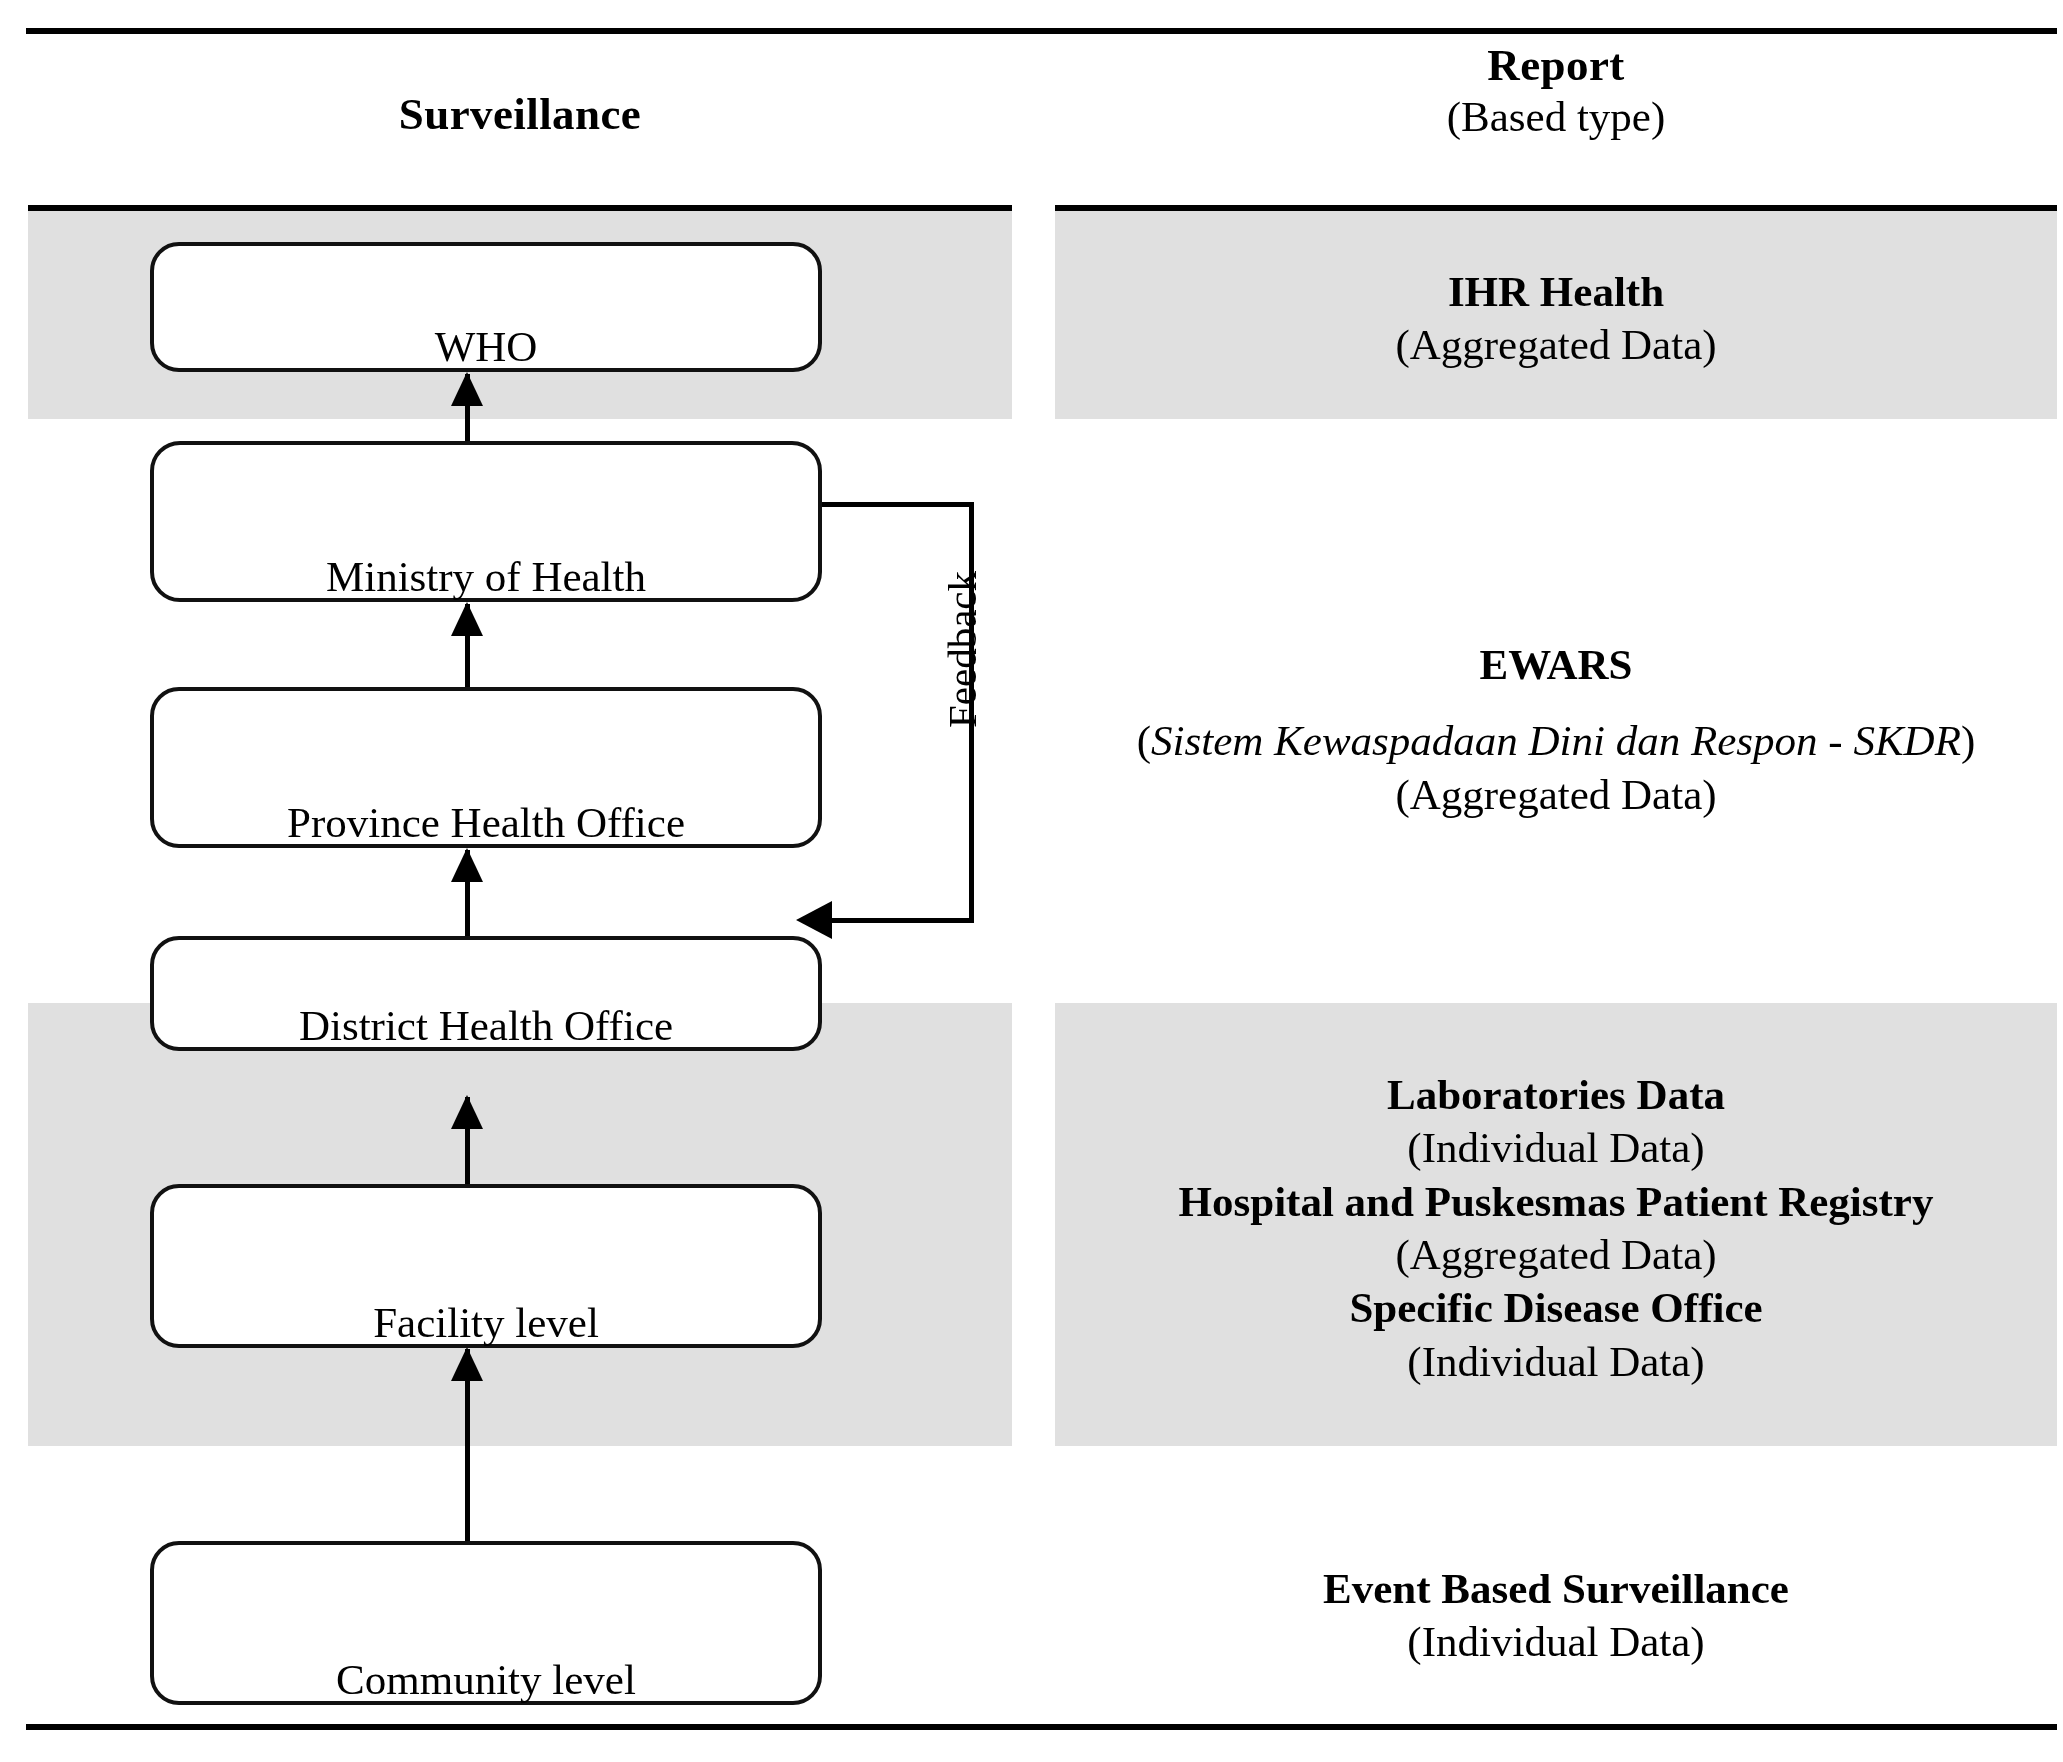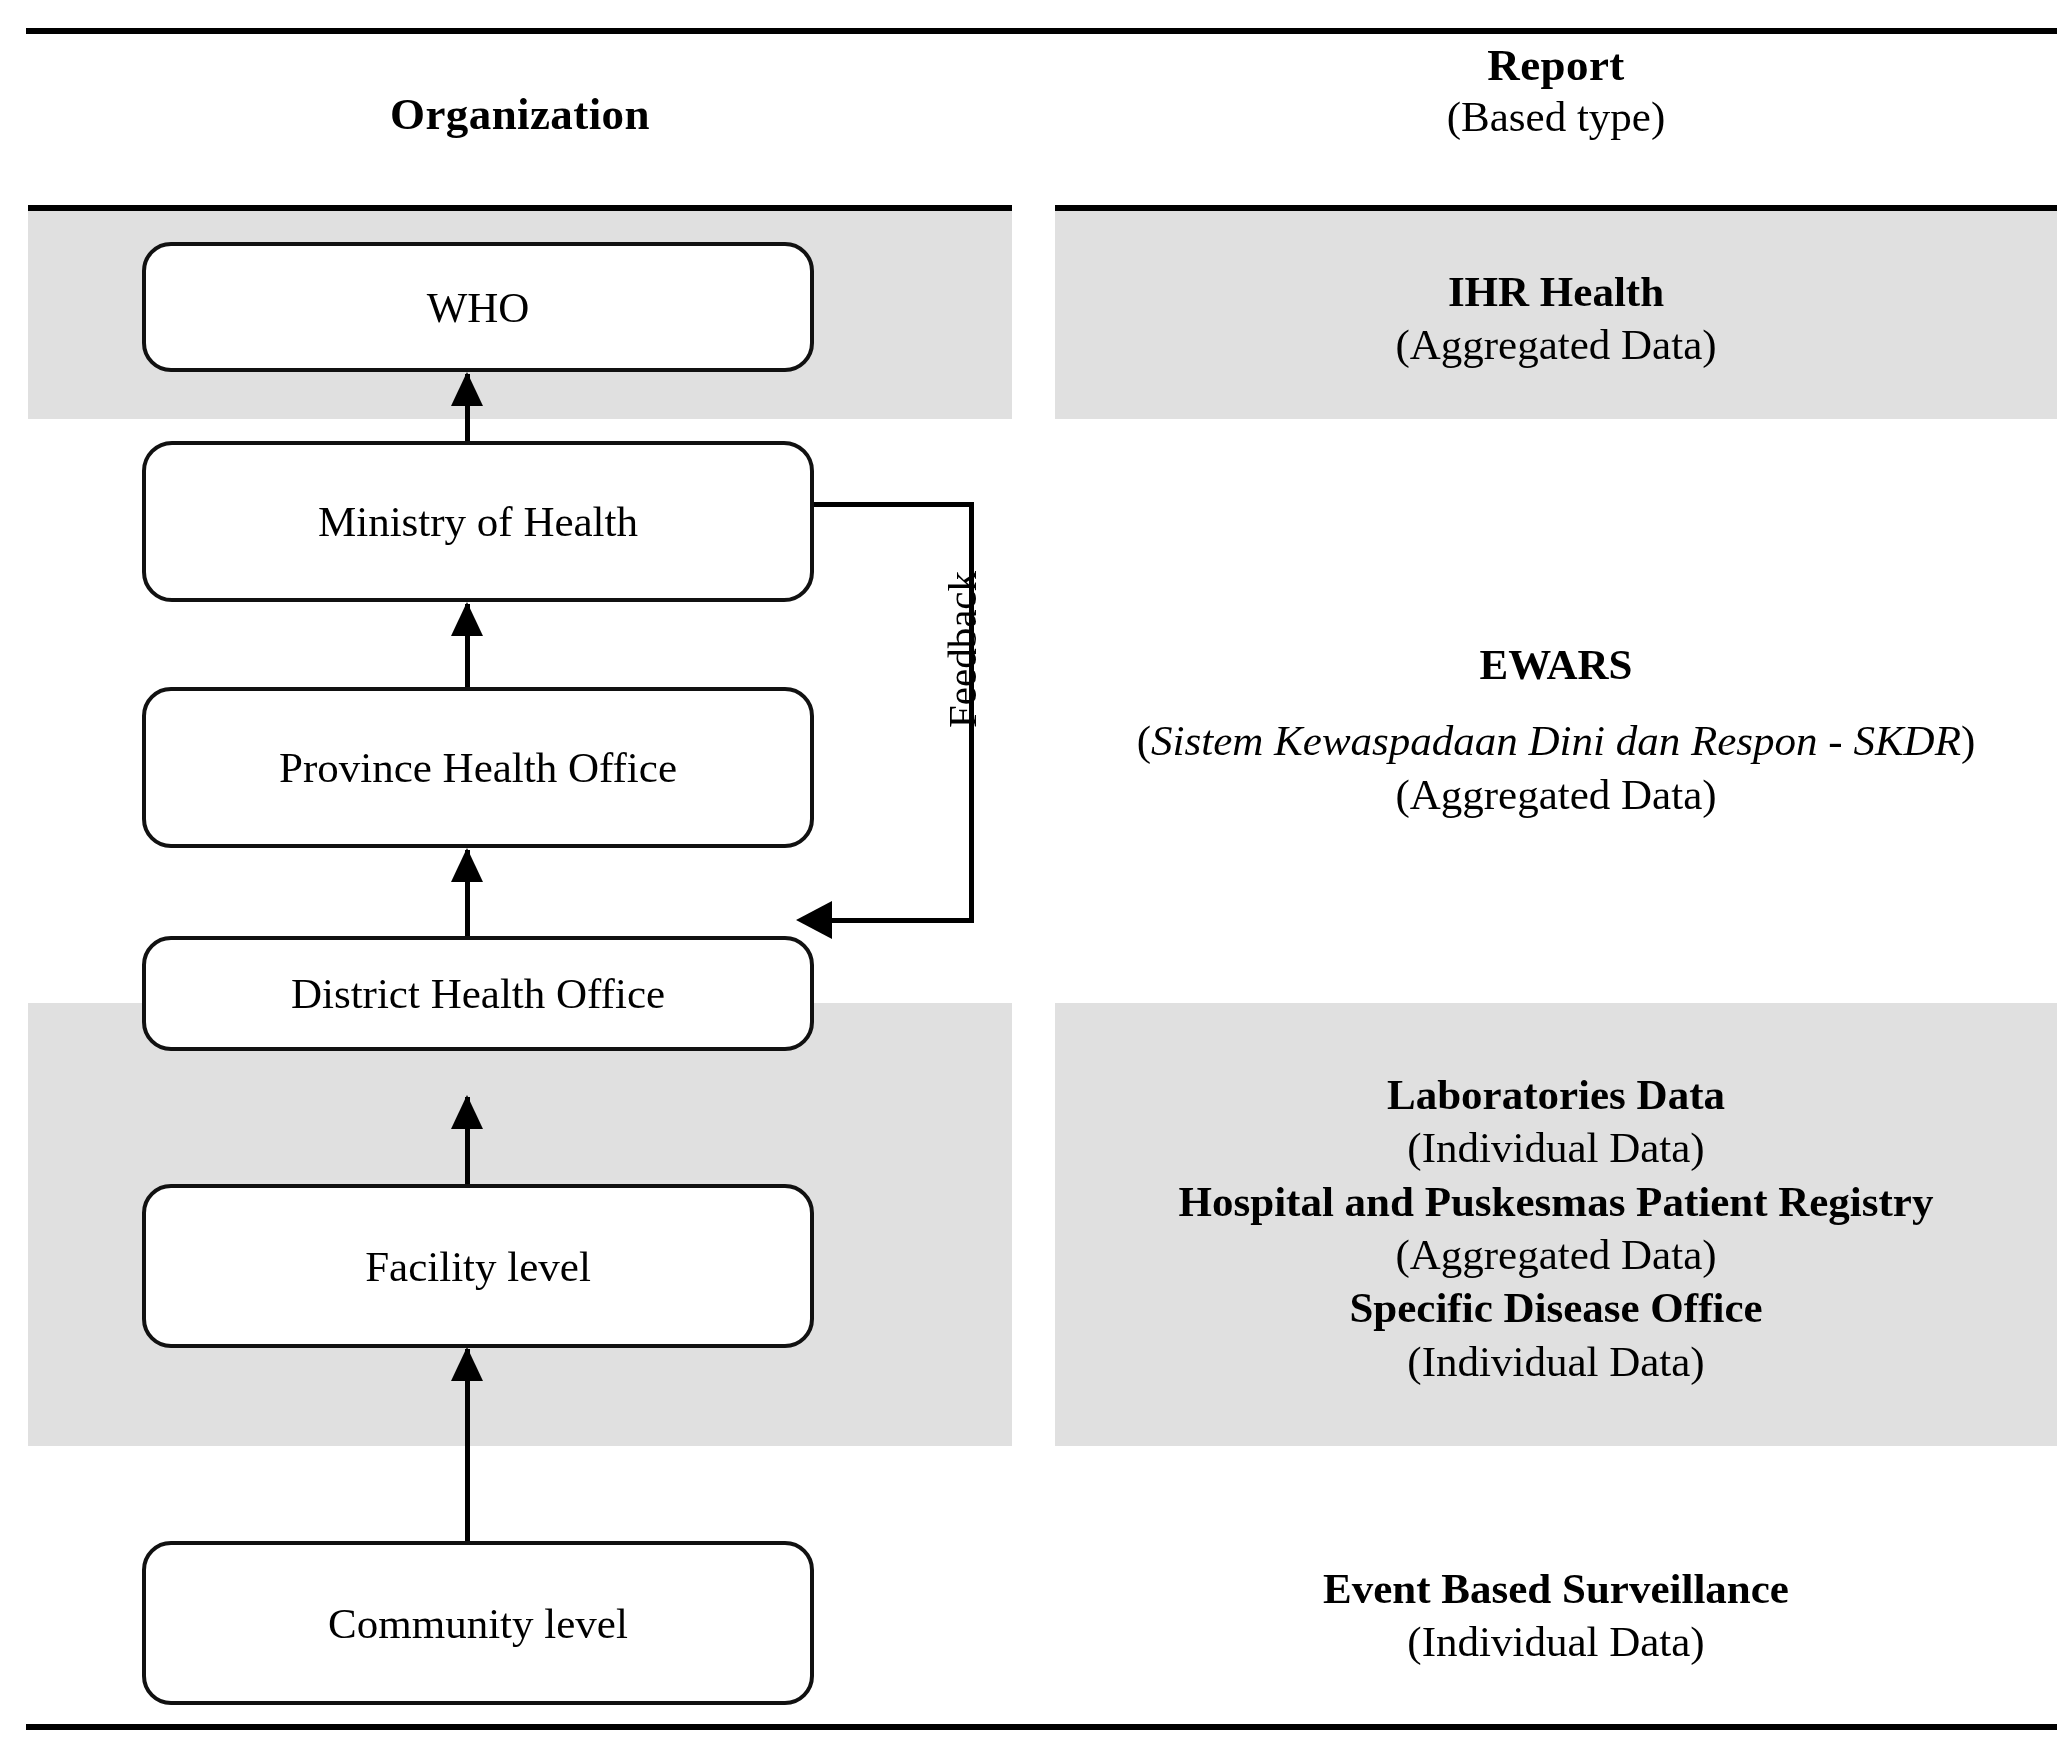--- a/index.html
+++ b/index.html
@@ -62,28 +62,28 @@
     background: #e0e0e0;
   }
   .band.l1 { left: 28px;   top: 211px;  width: 984px; height: 208px; }
   .band.r1 { left: 1055px; top: 211px;  width: 1002px; height: 208px; }
   .band.l2 { left: 28px;   top: 1003px; width: 984px; height: 443px; }
   .band.r2 { left: 1055px; top: 1003px; width: 1002px; height: 443px; }
 
   
   .org-box {
     position: absolute;
-    left: 142px;
+    left: 150px;
     width: 672px;
     background: #ffffff;
     border: 4.3px solid #111111;
     border-radius: 29px;
     box-sizing: border-box;
     display: flex;
-    align-items: center;
+    align-items: flex-end;
     justify-content: center;
     font-size: 43px;
     line-height: 1;
     z-index: 4;
   }
   #box-who       { top: 242px;  height: 130px; }
   #box-moh       { top: 441px;  height: 161px; border-radius: 30px; }
   #box-province  { top: 687px;  height: 161px; }
   #box-district  { top: 936px; height: 115px; }
   #box-facility  { top: 1184px; height: 164px; }
@@ -184,21 +184,21 @@
   <div class="rule-head left"></div>
   <div class="rule-head right"></div>
   <div class="rule bottom"></div>
 
   <div class="band l1"></div>
   <div class="band r1"></div>
   <div class="band l2"></div>
   <div class="band r2"></div>
 
   <div class="col-header" id="hdr-org">
-    <span class="h-main">Organization</span>
+    <span class="h-main">Surveillance</span>
   </div>
   <div class="col-header" id="hdr-report">
     <span class="h-main">Report</span>
     <span class="h-sub">(Based type)</span>
   </div>
 
   <div class="org-box" id="box-who">
     <span>WHO</span>
   </div>
   <div class="org-box" id="box-moh">

